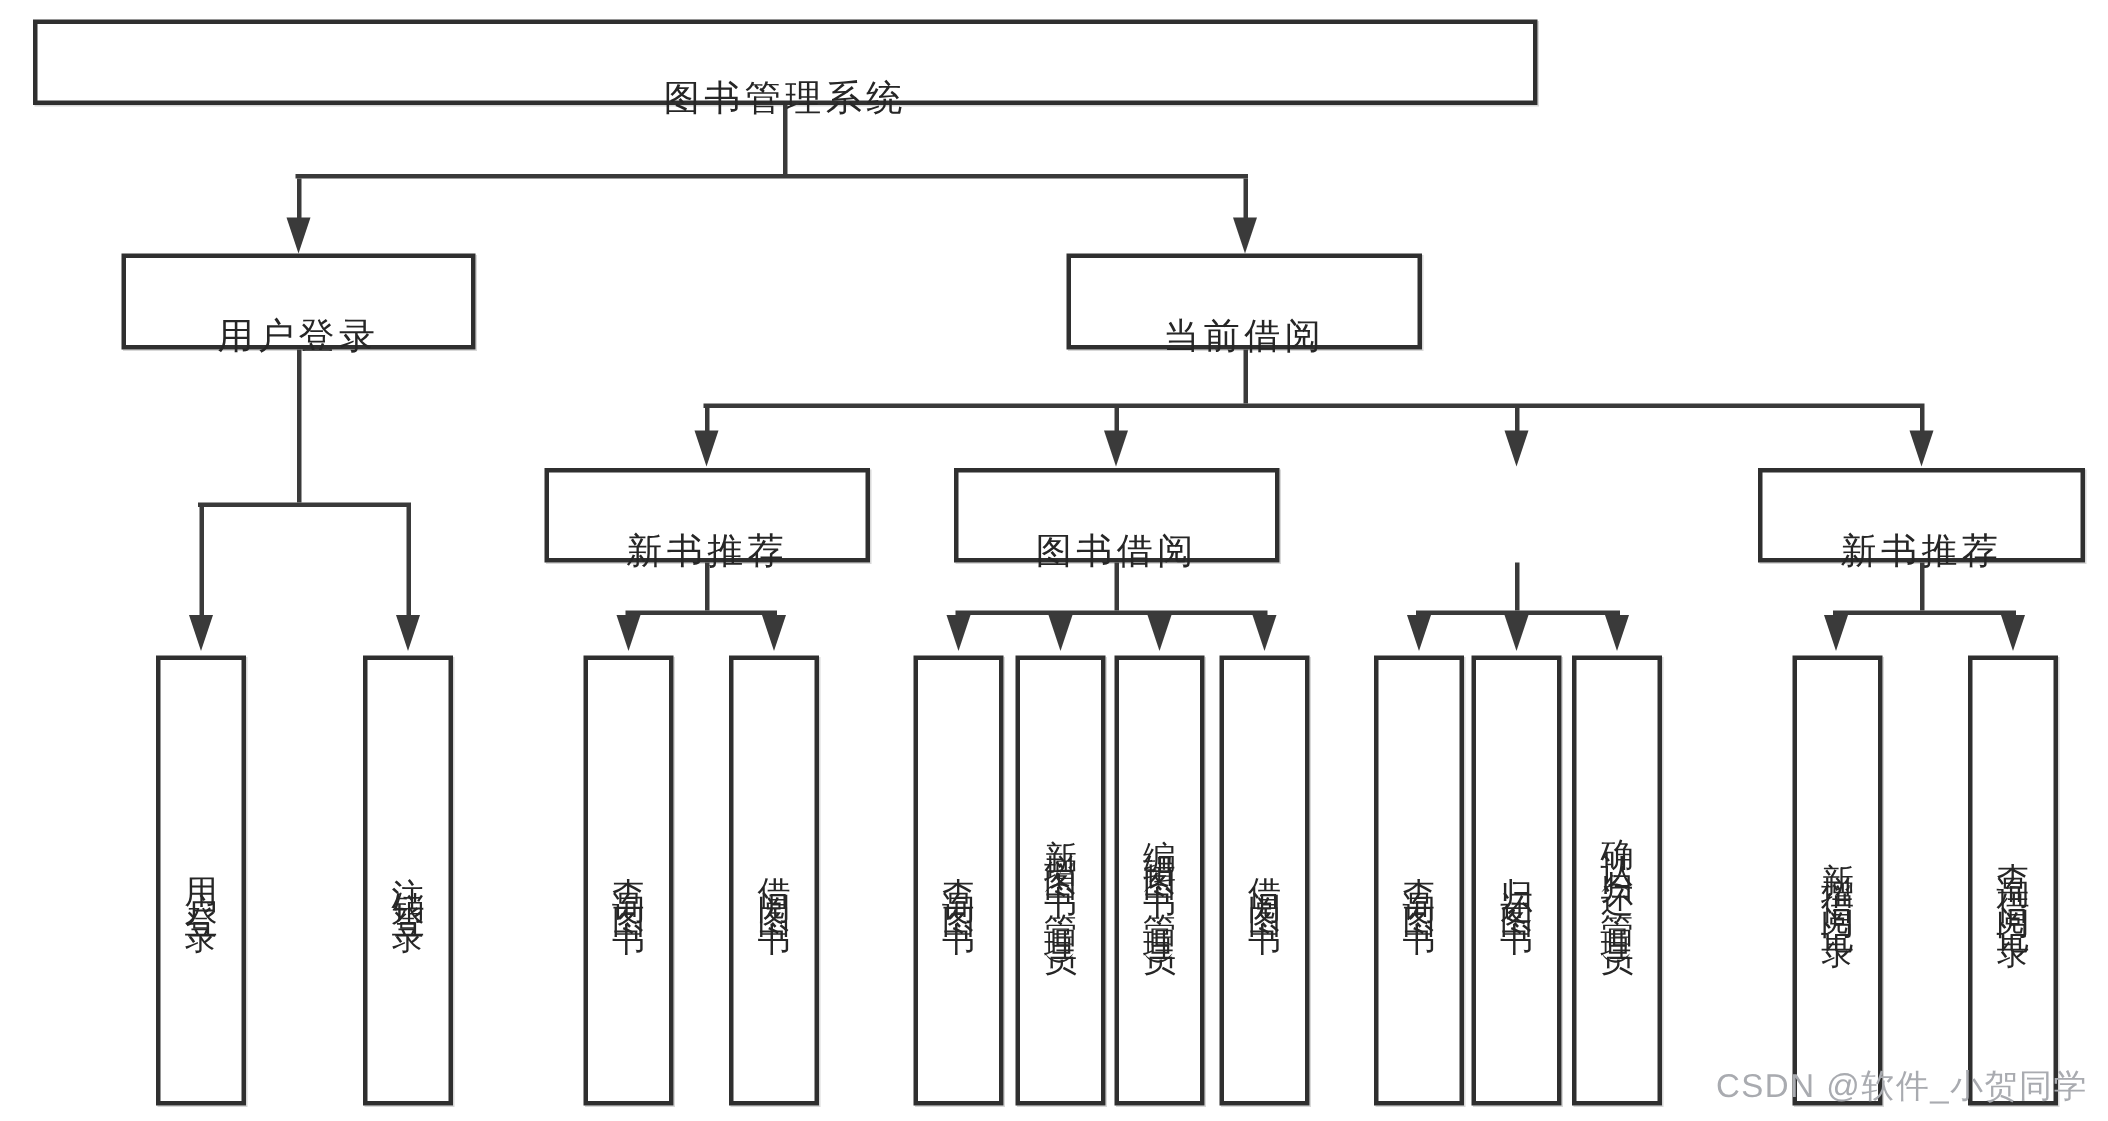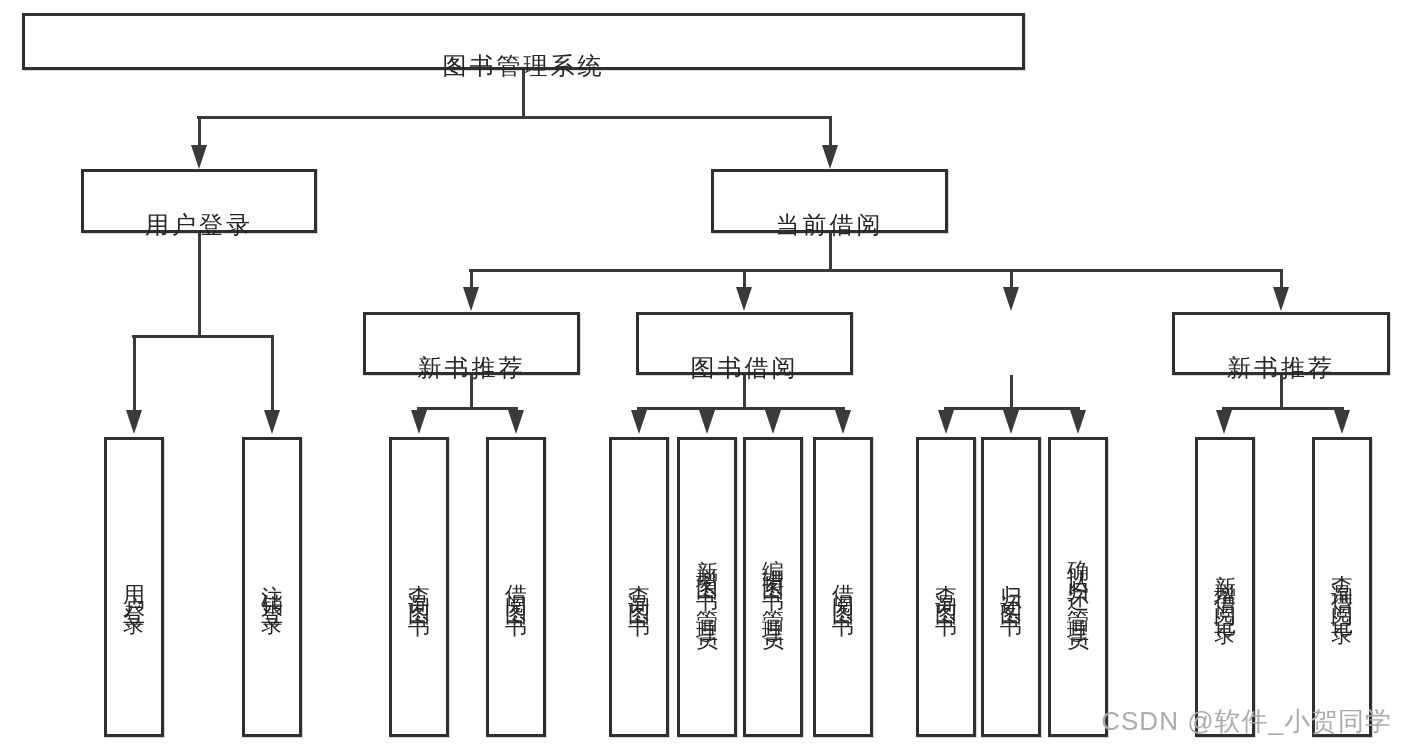--- a/index.html
+++ b/index.html
@@ -23,21 +23,21 @@
     line-height:1;white-space:nowrap;
   }
   .vl{position:absolute;width:3px;background:var(--line,#3a3a3a);}
   .hl{position:absolute;height:3px;background:var(--line,#3a3a3a);}
   .arr{
     position:absolute;width:0;height:0;
     border-left:8px solid transparent;border-right:8px solid transparent;
     border-top:24px solid var(--line,#3a3a3a);
   }
   .watermark{
-    position:absolute;right:13px;bottom:8px;font-size:26px;letter-spacing:1px;
+    position:absolute;right:13px;bottom:8px;font-size:22px;letter-spacing:1px;
     color:var(--watermark,#a9abb0);white-space:nowrap;
   }
 </style>
 </head>
 <body>
 
 <div class="canvas">
 
   <div class="box" style="left:22px;top:13px;width:1003px;height:57px">
     <span class="hlabel">图书管理系统</span>

